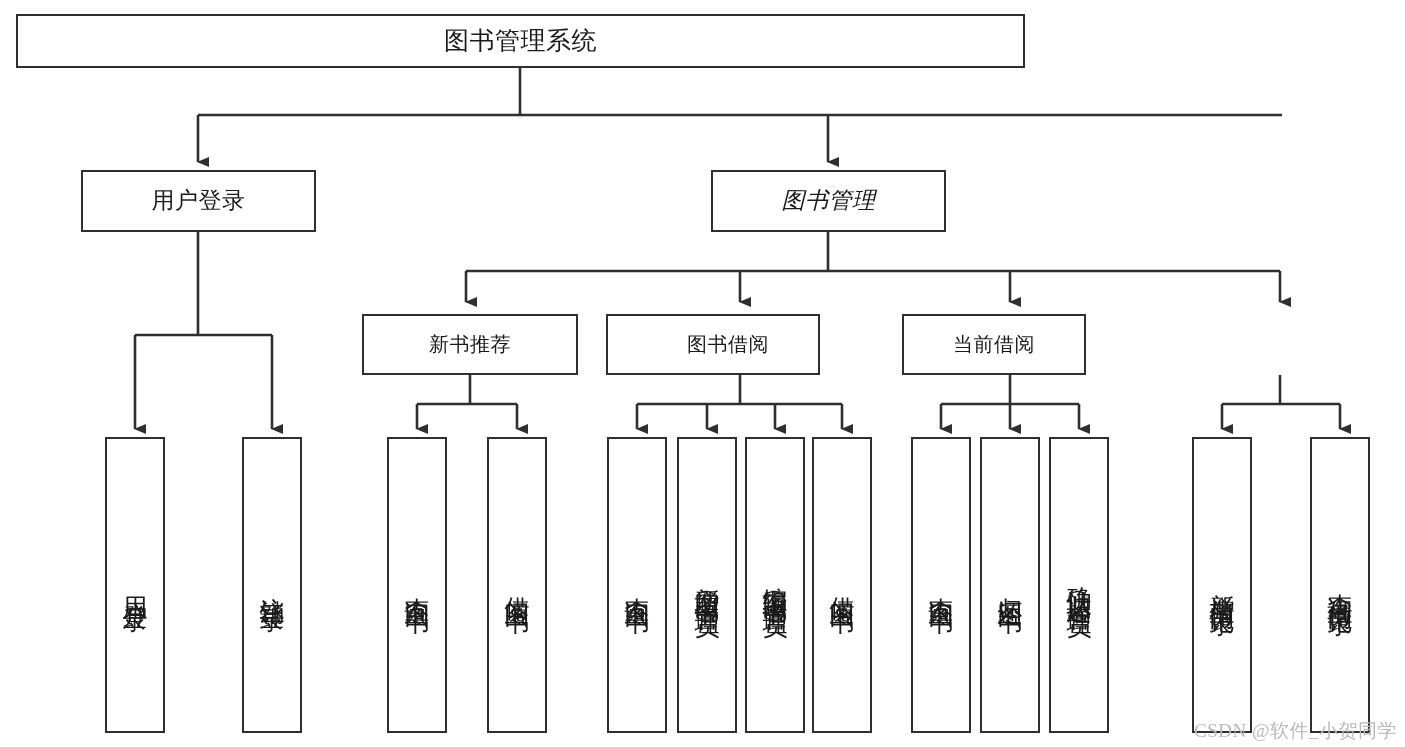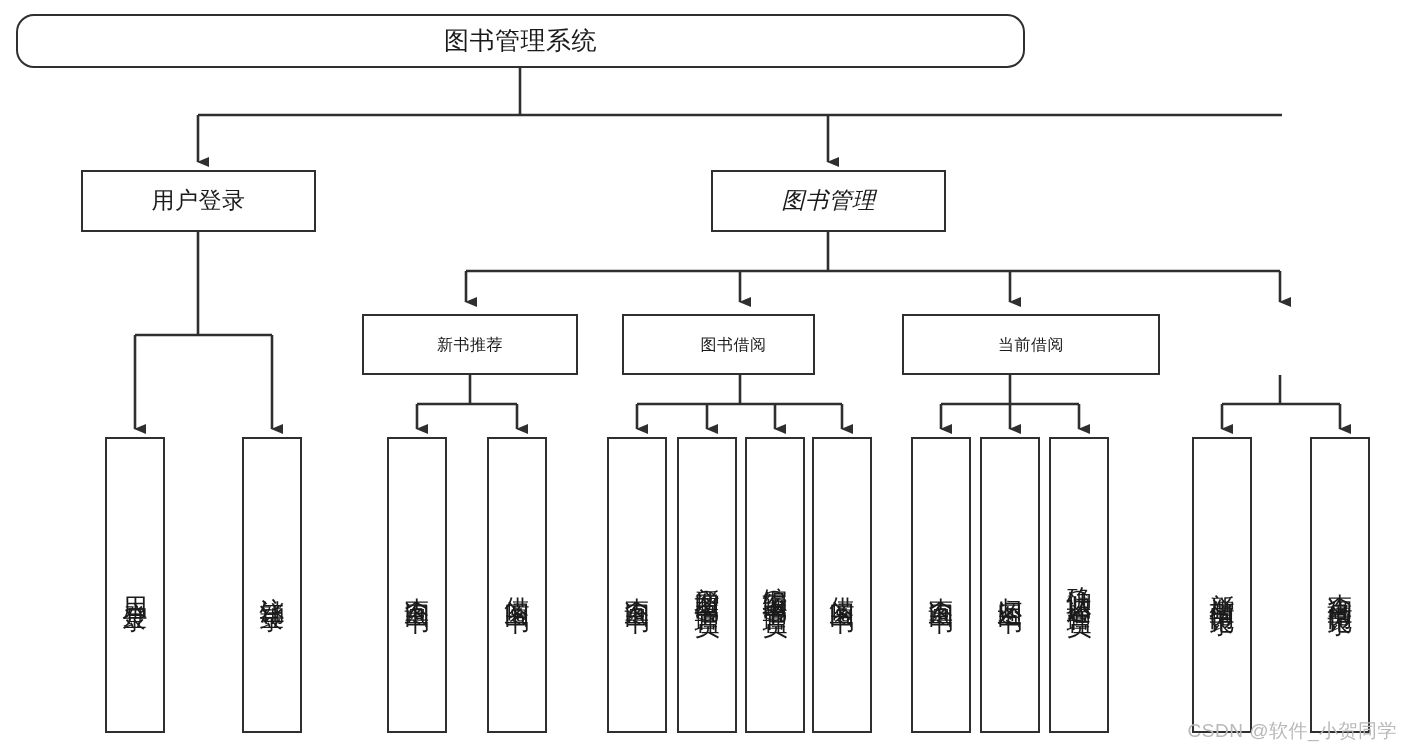--- a/index.html
+++ b/index.html
@@ -42,21 +42,21 @@
     letter-spacing: 0.5px;
     line-height: 1.12;
     white-space: nowrap;
   }
   
   .node.horiz .label {
     writing-mode: horizontal-tb;
   }
   .node.level-1 .label { font-size: 25px; }
   .node.level-2 .label { font-size: 23px; }
-  .node.level-3 .label { font-size: 16px; }
+  .node.level-3 .label { font-size: 20px; }
 
   
   .node.leaf {
     align-items: center;
     justify-content: center;
   }
   .node.leaf .label {
     writing-mode: vertical-rl;
     text-orientation: upright;
     font-size: 25px;
@@ -64,21 +64,21 @@
     letter-spacing: 4px;
   }
   .watermark {
     position: absolute;
     right: 8px;
     bottom: 3px;
     font-size: 19px;
     color: #b9b9b9;
     letter-spacing: 0.5px;
     white-space: nowrap;
-    font-family: Liberation Sans, sans-serif;
+    font-family: Liberation Serif, serif;
   }
 </style>
 </head>
 <body>
 
 <div id="canvas">
 
   <svg class="edges" viewBox="0 0 1405 747">
     <defs>
       <marker id="arrow" viewBox="0 0 10 12" refX="5" refY="11" markerWidth="10" markerHeight="12" orient="auto-start-reverse" markerUnits="userSpaceOnUse">
@@ -124,41 +124,41 @@
       <path d="M1010,404 L1010,429" marker-end="url(#arrow)"></path>
       <path d="M1079,404 L1079,429" marker-end="url(#arrow)"></path>
 
       <path d="M1280,375 L1280,404"></path>
       <path d="M1222,404 L1340,404"></path>
       <path d="M1222,404 L1222,429" marker-end="url(#arrow)"></path>
       <path d="M1340,404 L1340,429" marker-end="url(#arrow)"></path>
     </g>
   </svg>
 
-  <div class="node horiz level-1" style="left:16px; top:14px; width:1009px; height:54px;border-radius:18px;">
+  <div class="node horiz level-1" style="left:16px; top:14px; width:1009px; height:54px;">
     <span class="label">图书管理系统</span>
   </div>
 
   <div class="node horiz level-2" style="left:81px; top:170px; width:235px; height:62px;">
     <span class="label">用户登录</span>
   </div>
 
   <div class="node horiz level-2" style="left:711px; top:170px; width:235px; height:62px;font-style:italic;">
     <span class="label">图书管理</span>
   </div>
 
   <div class="node horiz level-3" style="left:362px; top:314px; width:216px; height:61px;">
     <span class="label">新书推荐</span>
   </div>
 
-  <div class="node horiz level-3" style="left:622px; top:314px; width:193px; height:61px;padding-left:30px;">
+  <div class="node horiz level-3" style="left:606px; top:314px; width:214px; height:61px;padding-left:30px;">
     <span class="label">图书借阅</span>
   </div>
 
-  <div class="node horiz level-3" style="left:902px; top:314px; width:258px; height:61px;">
+  <div class="node horiz level-3" style="left:902px; top:314px; width:184px; height:61px;">
     <span class="label">当前借阅</span>
   </div>
 
 
   <div class="node leaf" style="left:105px; top:437px; width:60px; height:296px;">
     <span class="label">用户登录</span>
   </div>
 
   <div class="node leaf" style="left:242px; top:437px; width:60px; height:296px;">
     <span class="label">注销登录</span>

